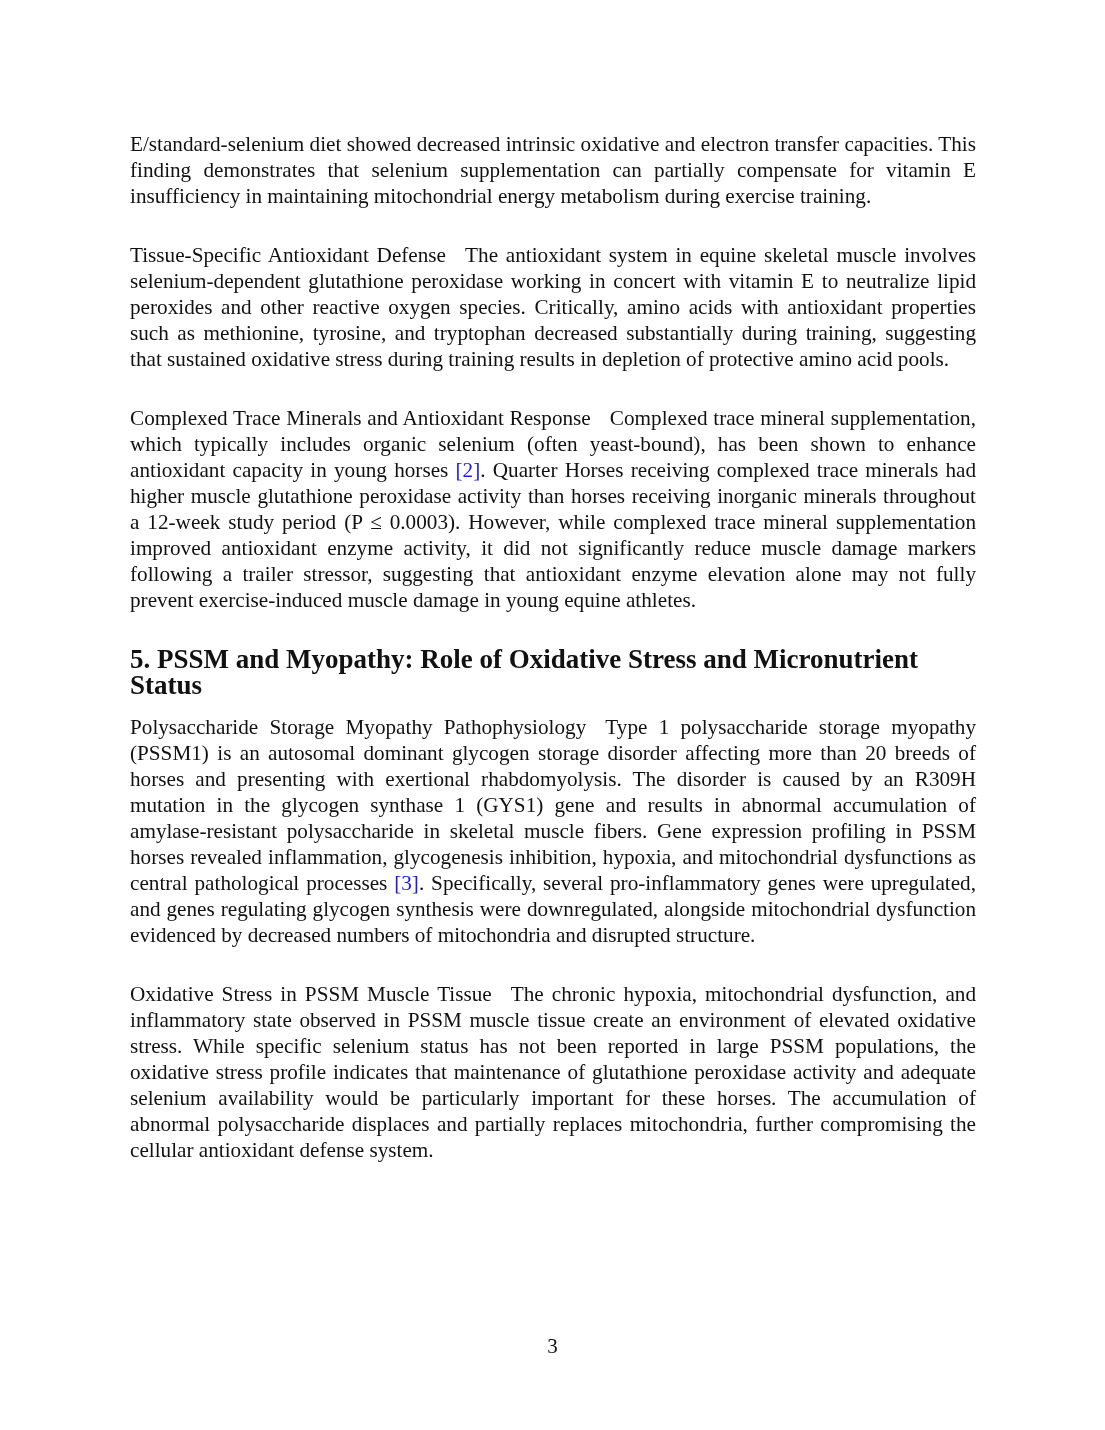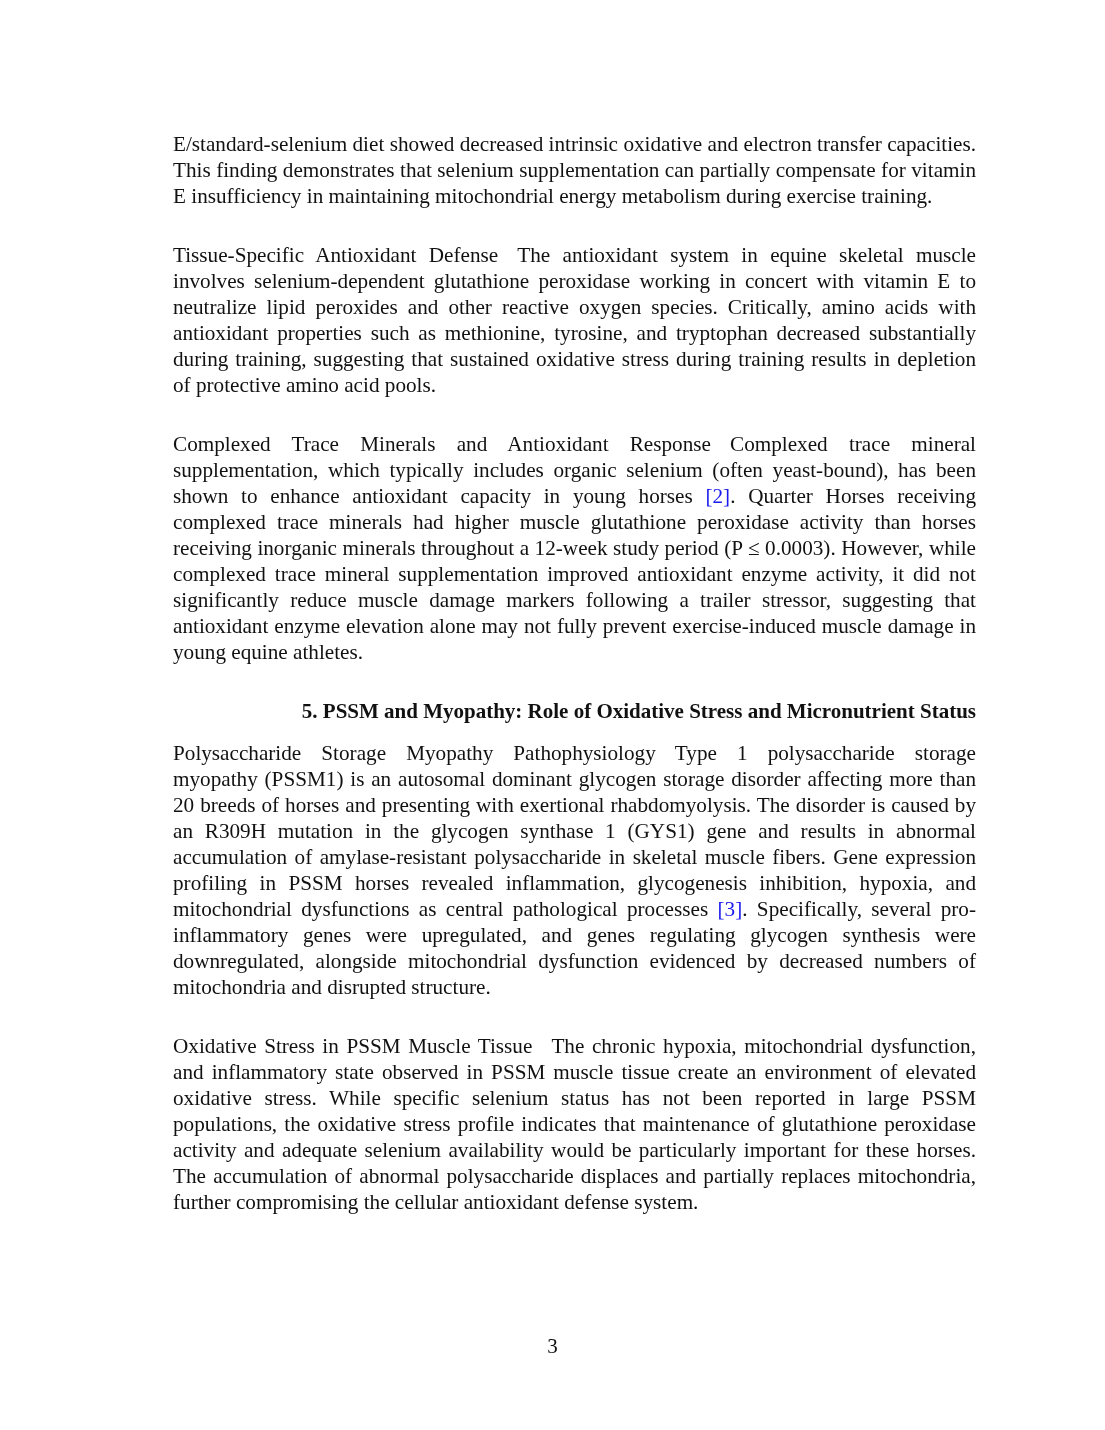--- a/index.html
+++ b/index.html
@@ -4,27 +4,27 @@
 <style>
   html, body { margin: 0; padding: 0; background: #ffffff; }
   body { width: 1105px; height: 1430px; position: relative; overflow: hidden; }
   .page {
     position: absolute; left: 130px; top: 131px; width: 846px;
     font-family: "Liberation Serif", "DejaVu Serif", serif;
     font-size: 21.2px; line-height: 26px; color: #111;
     text-align: justify; hyphens: manual;
   }
   p { margin: 0; }
-  .para { margin-bottom: 33px; margin-left: 43px; }
+  .para { margin-bottom: 33px; }
   .runin { font-weight: normal; margin-right: 0.9em; }
   .cite { color: #1a1aee; text-decoration: none; cursor: pointer; }
   h2.section {
     font-family: "Liberation Serif", "DejaVu Serif", serif;
-    font-size: 21px; font-weight: bold; margin: 0 0 16px 0; line-height: 26px;
-    text-align: right;
+    font-size: 27px; font-weight: bold; margin: 0 0 16px 0; line-height: 26px;
+    text-align: left;
   }
   .pagenum {
     position: absolute; top: 1334px; left: 0; width: 1105px; text-align: center;
     font-family: "Liberation Serif", "DejaVu Serif", serif; font-size: 21px; color: #111;
   }
 </style>
 </head>
 <body>
 
 <div class="page">

